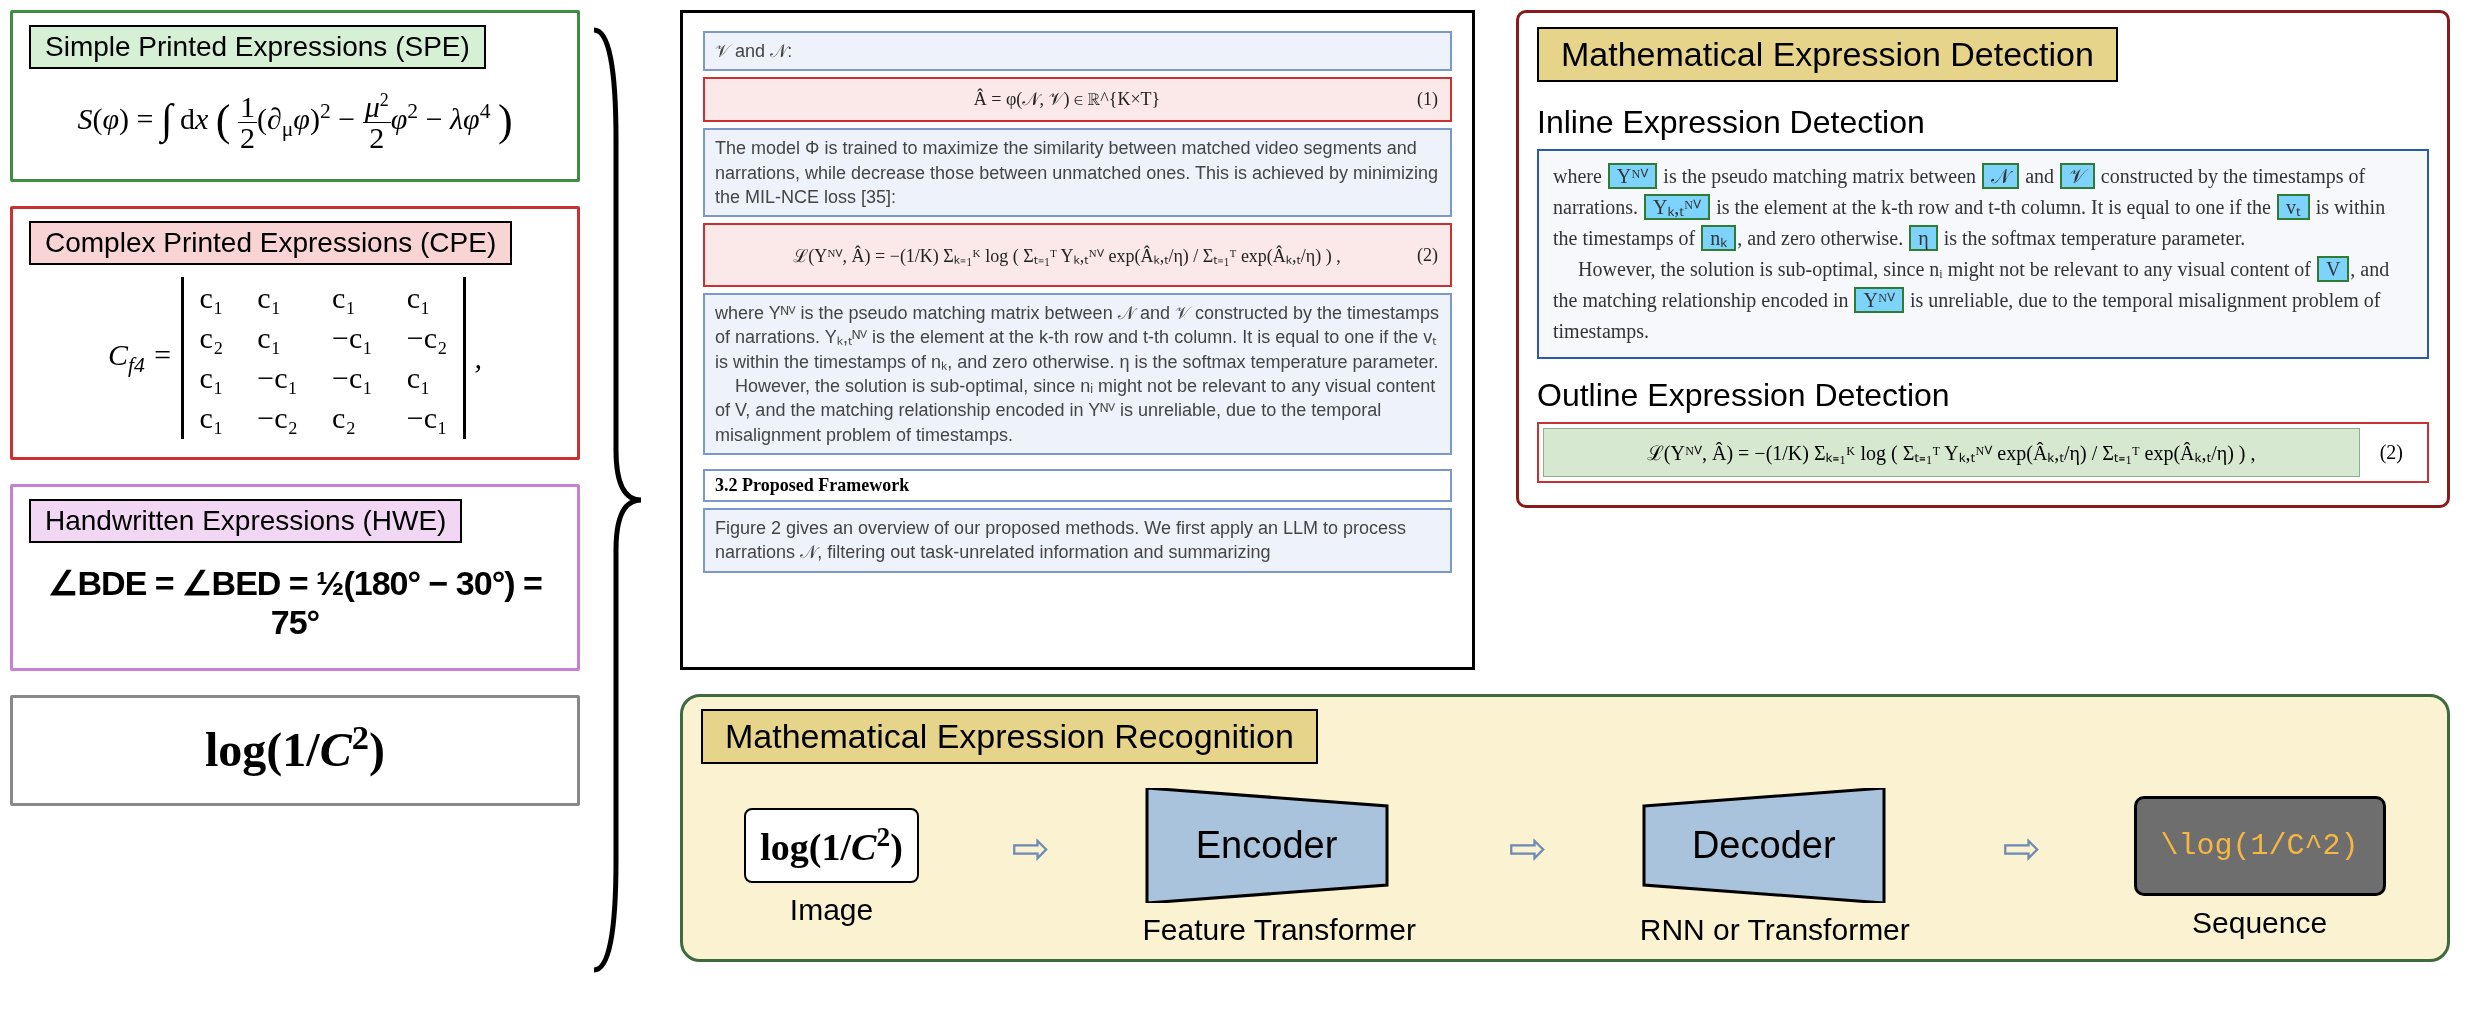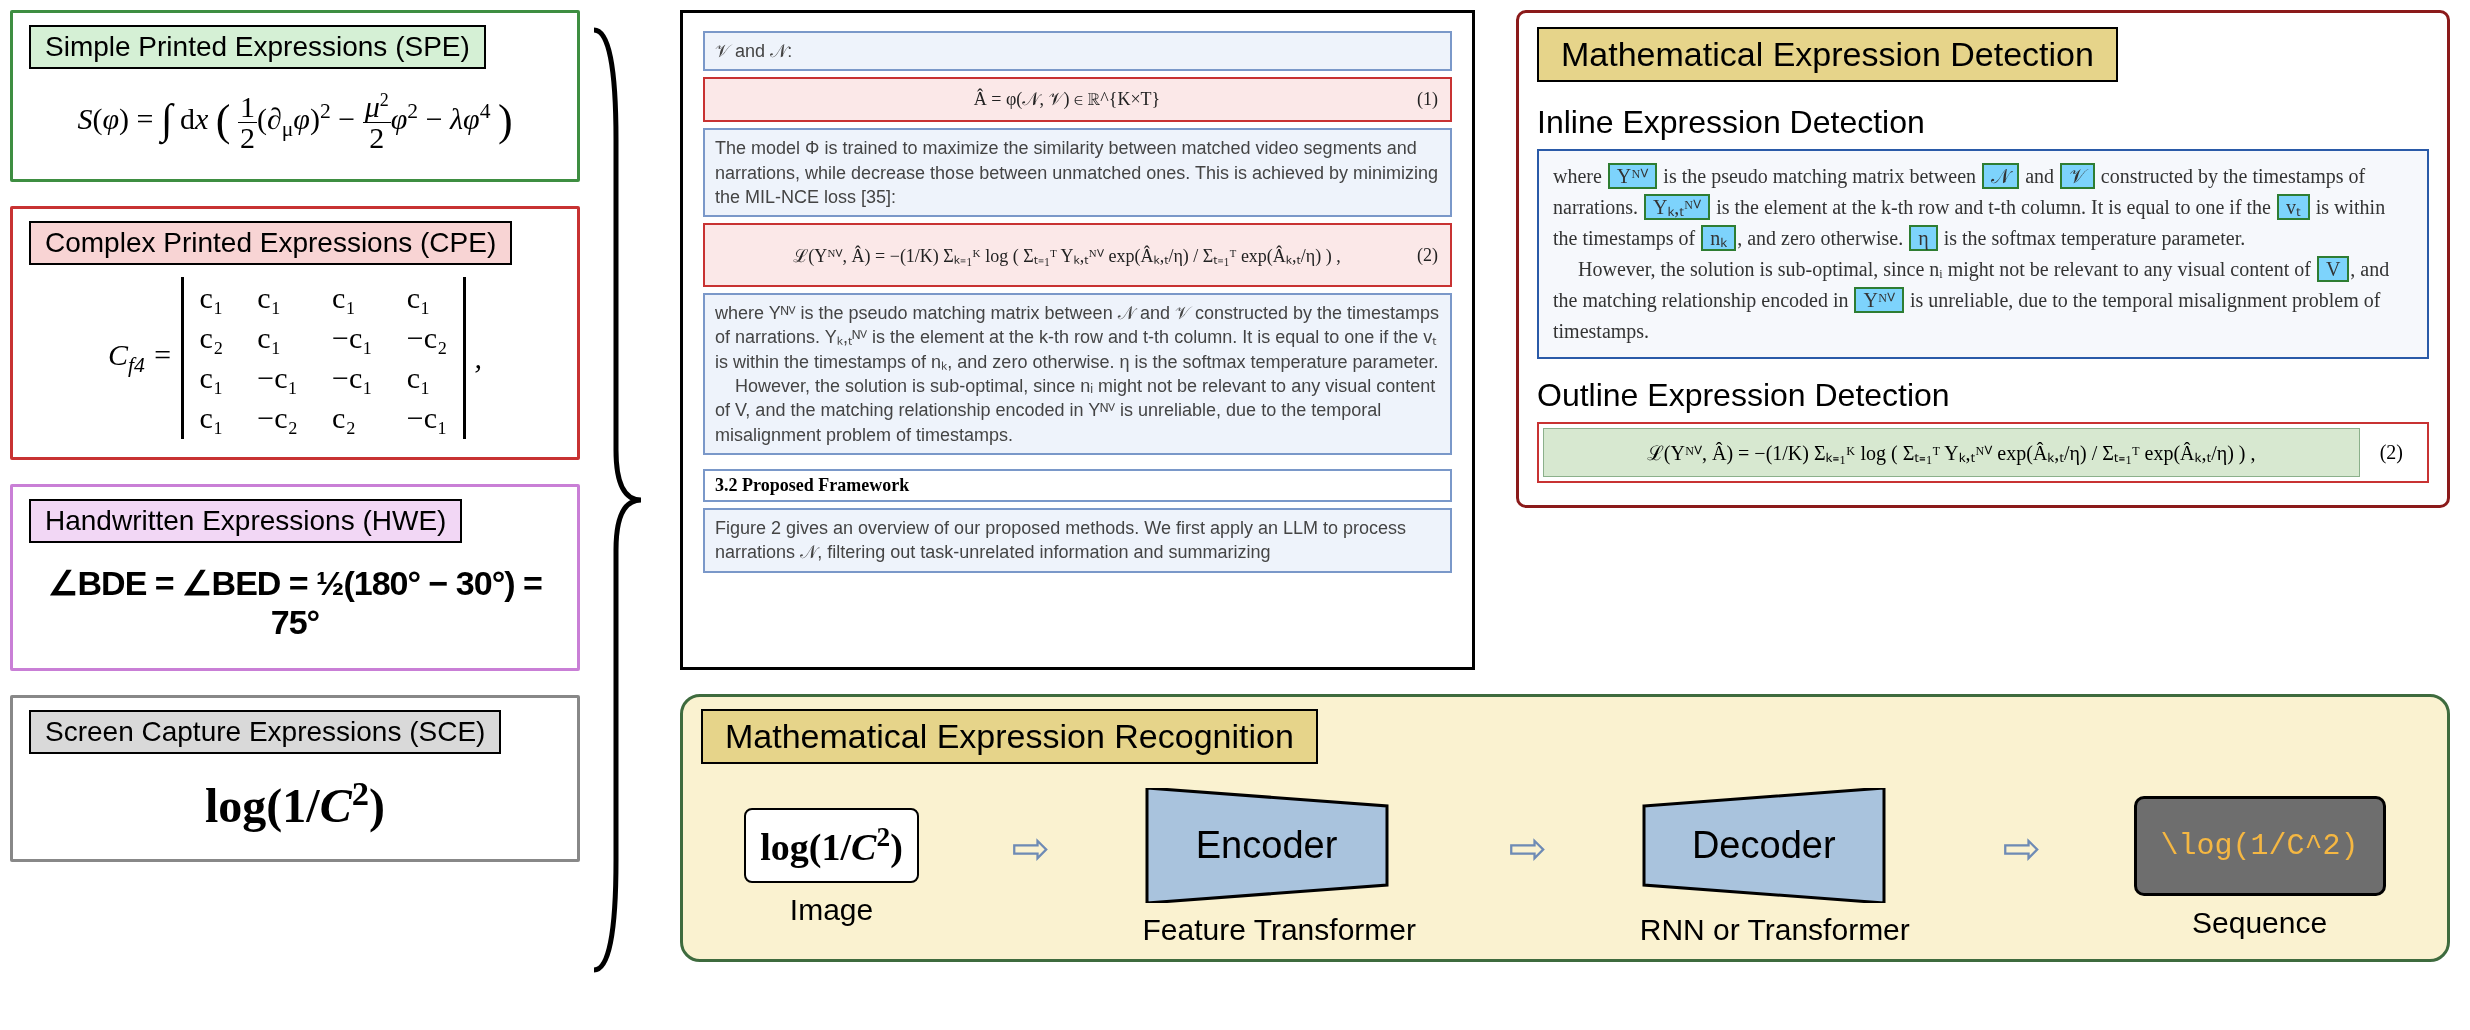--- a/index.html
+++ b/index.html
@@ -297,21 +297,20 @@
       <span>,</span>
     </div>
   </div>
 
   <div class="card hwe">
     <span class="tag hwe">Handwritten Expressions (HWE)</span>
     <div class="expr hand">∠BDE = ∠BED = ½(180° − 30°) = 75°</div>
   </div>
 
   <div class="card sce">
-    <span class="tag sce">Screen Capture Expressions (SCE)</span>
     <div class="expr screen">log(1/<span style="font-style:italic;">C</span><sup>2</sup>)</div>
   </div>
 </div>
 
 <div class="bracket">
   <svg viewBox="0 0 60 960" preserveAspectRatio="none">
     <path d="M 8 10 Q 30 10 30 120 L 30 430 Q 30 480 55 480 Q 30 480 30 530 L 30 840 Q 30 950 8 950" fill="none" stroke="#000" stroke-width="5"></path>
   </svg>
 </div>
 

